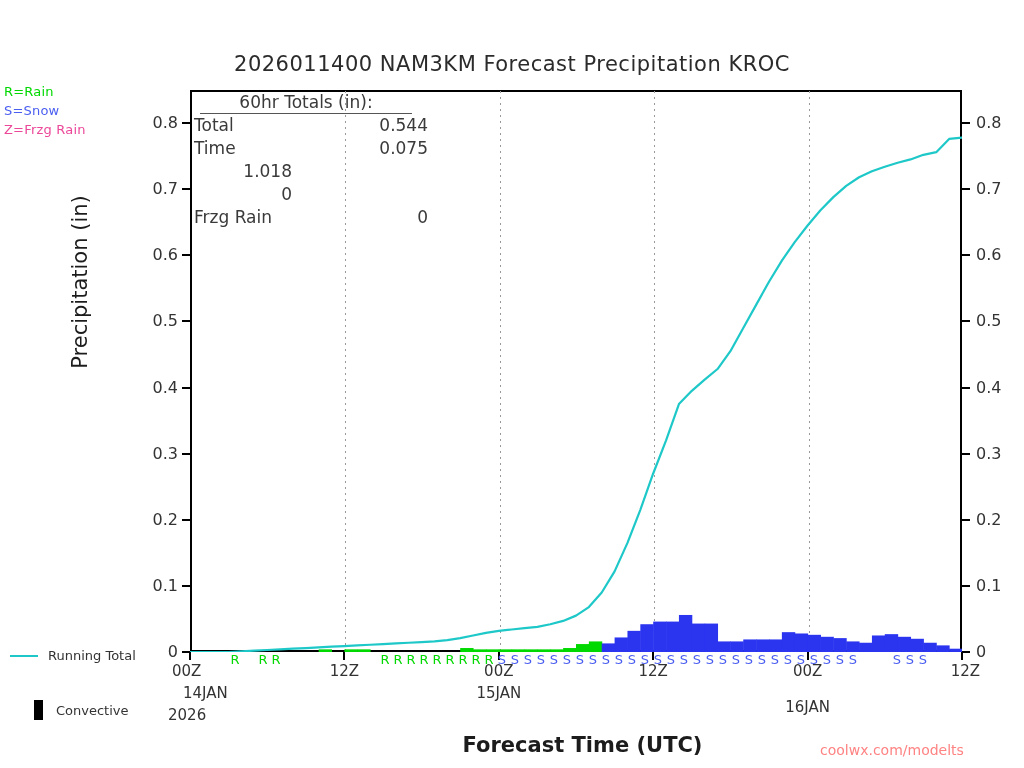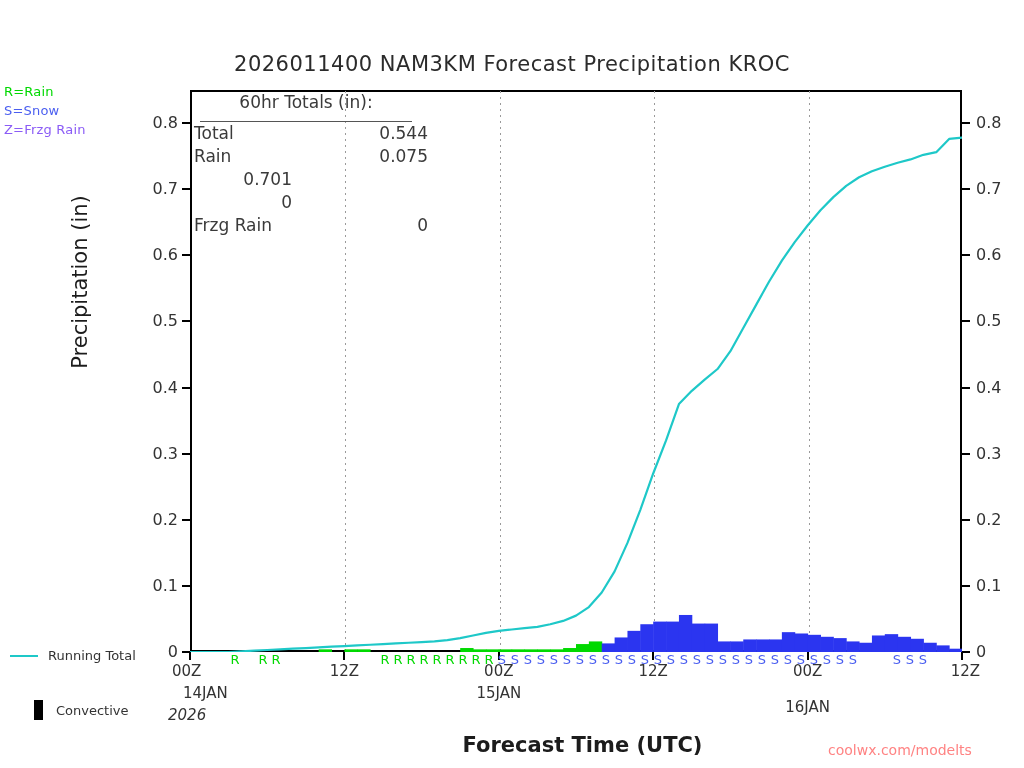--- a/index.html
+++ b/index.html
@@ -48,21 +48,21 @@
   
   .ytick-l{left:182px;width:8px;height:2px;background:#000;}
   .ytick-r{left:962px;width:8px;height:2px;background:#000;}
   .ylab-l{width:60px;text-align:right;left:118px;font-size:16px;color:#333;}
   .ylab-r{width:60px;text-align:left;left:976px;font-size:16px;color:#333;}
   .xtick{width:2px;height:8px;background:#000;top:652px;}
   .xlab{font-size:15px;color:#333;text-align:center;width:110px;}
 
   
   #totals-box{left:192px;top:92px;width:258px;font-size:17px;color:#3a3a3a;}
-  #totals-title{text-align:center;padding-bottom:9px;border-bottom:1px solid #555;
+  #totals-title{text-align:center;padding-bottom:1px;border-bottom:1px solid #555;
     width:212px;margin-left:8px;font-size:17px;}
   .trow{display:flex;line-height:23px;}
   .trow .tlabel{width:152px;padding-left:2px;}
   .trow .tval{width:100px;text-align:right;padding-right:22px;}
 
   
   #bars svg, #curve svg{display:block;}
 
   
   #ptype-row{left:190px;top:653px;width:772px;height:16px;}
@@ -70,31 +70,31 @@
       font-family:"DejaVu Sans", sans-serif;}
 
   
   #legend-running{left:10px;top:648px;width:165px;}
   #legend-convective{left:10px;top:700px;width:165px;}
   .lg-row{display:flex;align-items:center;}
   .lg-line{width:28px;height:2px;background:#1ec8c8;margin-right:10px;}
   .lg-box{width:9px;height:20px;background:#000;margin-left:24px;margin-right:13px;}
   .lg-text{font-size:13px;color:#333;}
 
-  #watermark{left:820px;top:742px;font-size:14px;color:#ff8383;margin-left:8px;}
+  #watermark{left:820px;top:742px;font-size:14px;color:#ff8383;}
 </style>
 </head>
 <body>
 
 <div class="abs" id="chart-title">2026011400 NAM3KM Forecast Precipitation KROC</div>
 
 <div class="abs" id="ptype-legend">
   <div style="color:#00d900">R=Rain</div>
   <div style="color:#4a5ef0">S=Snow</div>
-  <div style="color:#8b5cf6">Z=Frzg Rain</div>
+  <div style="color:#ec4899">Z=Frzg Rain</div>
 </div>
 
 <div class="abs" id="y-axis-title">Precipitation (in)</div>
 <div class="abs" id="x-axis-title">Forecast Time (UTC)</div>
 
 <div class="abs" id="plot-top-line"></div>
 <div class="abs" id="plot-area"></div>
 
 <div class="abs vgrid" style="left:345px"></div>
 <div class="abs vgrid" style="left:500px"></div>
@@ -137,21 +137,21 @@
     <div class="abs ytick-l" style="top: 122.059px;"></div>
     <div class="abs ytick-r" style="top: 122.059px;"></div>
     <div class="abs ylab-l" style="top: 113.059px;">0.8</div>
     <div class="abs ylab-r" style="top: 113.059px;">0.8</div>
   </div>
 
 <div id="xaxis-ticks">
     <div class="abs xtick" style="left: 189px;"></div>
     <div class="abs xlab" style="left: 172px; top: 662px; text-align: left;">00Z</div>
     <div class="abs xlab" style="left: 183px; top: 684px; text-align: left;">14JAN</div>
-    <div class="abs xlab" style="left: 168px; top: 706px; text-align: left; font-style: italic;">2026</div>
+    <div class="abs xlab" style="left: 168px; top: 706px; text-align: left;">2026</div>
     <div class="abs xtick" style="left: 343.4px;"></div>
     <div class="abs xlab" style="left: 289.4px; top: 662px;">12Z</div>
     <div class="abs xtick" style="left: 497.8px;"></div>
     <div class="abs xlab" style="left: 443.8px; top: 662px;">00Z</div>
     <div class="abs xlab" style="left: 443.8px; top: 684px;">15JAN</div>
     <div class="abs xtick" style="left: 652.2px;"></div>
     <div class="abs xlab" style="left: 598.2px; top: 662px;">12Z</div>
     <div class="abs xtick" style="left: 806.6px;"></div>
     <div class="abs xlab" style="left: 752.6px; top: 662px;">00Z</div>
     <div class="abs xlab" style="left: 752.6px; top: 698px;">16JAN</div>
@@ -159,25 +159,25 @@
     <div class="abs xlab" style="left: 870px; top: 662px; text-align: right;">12Z</div>
   </div>
 
 <div class="abs" id="totals-box">
   <div id="totals-title">60hr Totals (in):</div>
   <div class="trow">
     <div class="tlabel">Total</div>
     <div class="tval">0.544</div>
   </div>
   <div class="trow">
-    <div class="tlabel">Rain</div>
+    <div class="tlabel">Time</div>
     <div class="tval">0.075</div>
   </div>
   <div class="trow">
-    <div class="tval">0.701</div>
+    <div class="tval">1.018</div>
   </div>
   <div class="trow">
     <div class="tval">0</div>
   </div>
   <div class="trow">
     <div class="tlabel">Frzg Rain</div>
     <div class="tval">0</div>
   </div>
 </div>
 

